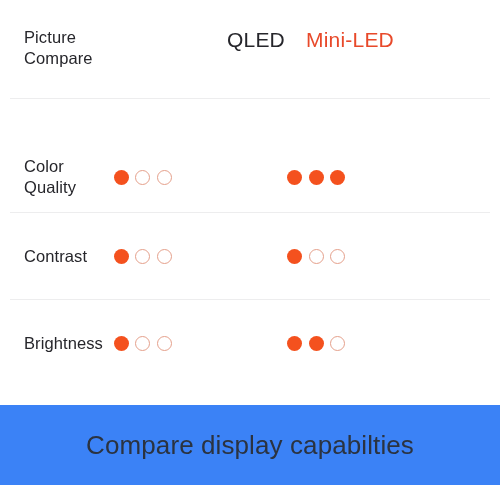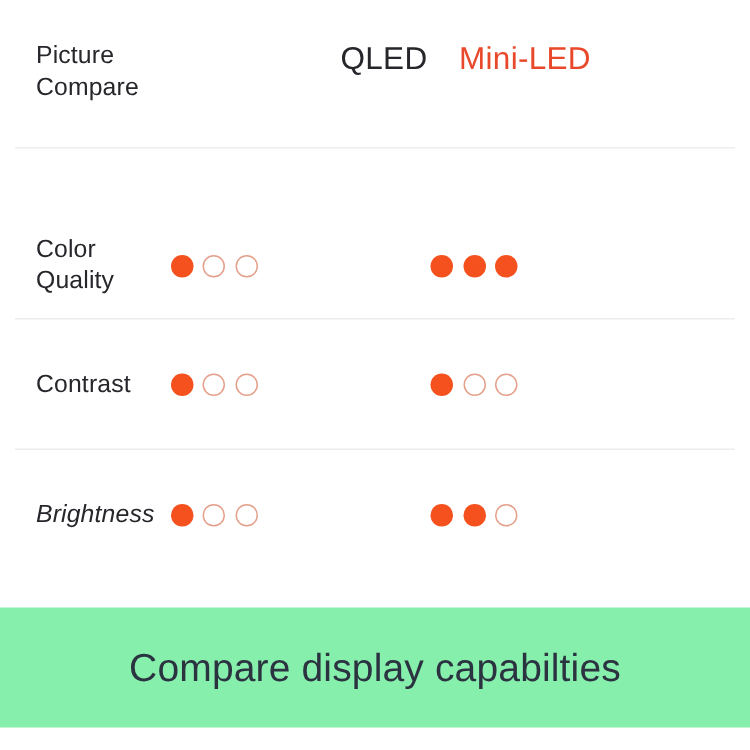--- a/index.html
+++ b/index.html
@@ -87,21 +87,21 @@
     width:480px;
     height:1px;
     background:#ededee;
   }
 
   
   .footer {
     position:absolute;
     left:0; top:405px;
     width:500px; height:80px;
-    background:#86efac;
+    background:#3b82f6;
     display:flex;
     align-items:center;
     justify-content:center;
   }
   .footer-text {
     font-size:26px;
     line-height:32px;
     color:#2b3340;
     font-weight:400;
     letter-spacing:0.1px;
@@ -157,21 +157,21 @@
       <div class="dots g-qled">
           <span class="dot on"></span>
           <span class="dot off"></span>
           <span class="dot off"></span>
         </div>
       <div class="dots g-mini"></div>
     </div>
 
     <div class="divider" style="top:299px;"></div>
 
-    <div class="row row-data" style="top:320px;font-style:italic;">
+    <div class="row row-data" style="top:320px;">
       <div class="cell-label">
         <span class="l1">Brightness</span>
       </div>
       <div class="dots g-led">
           <span class="dot on"></span>
           <span class="dot off"></span>
           <span class="dot off"></span>
         </div>
       <div class="dots g-qled">
           <span class="dot on"></span>

